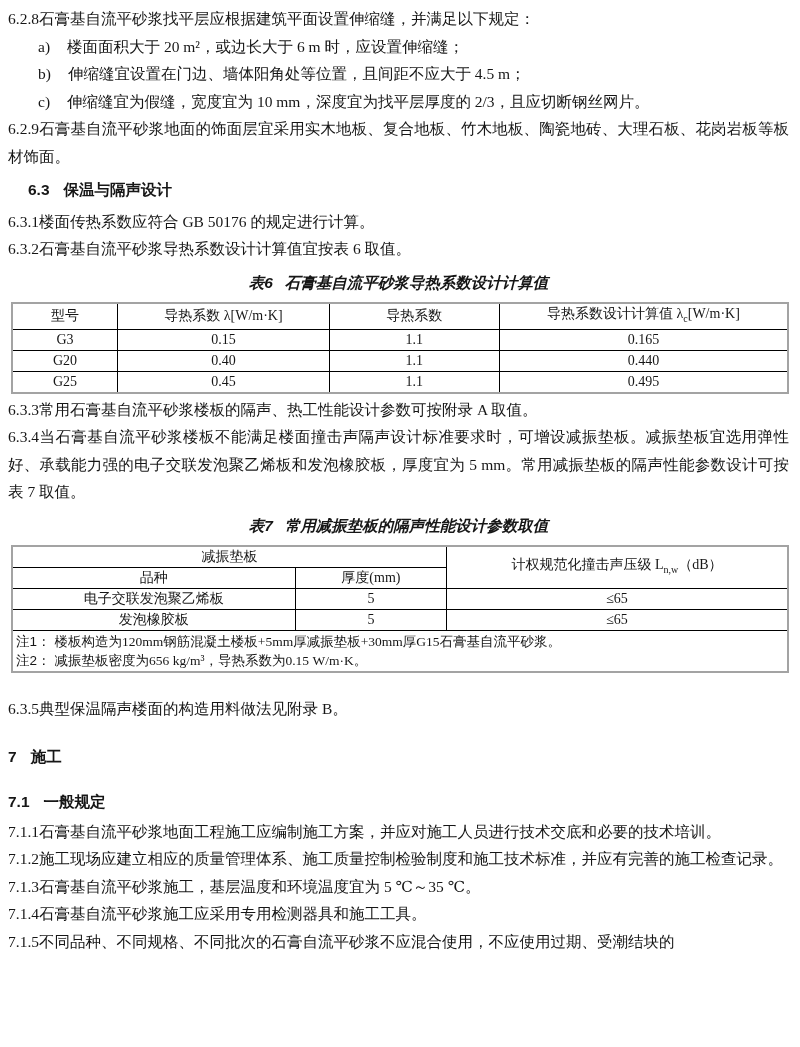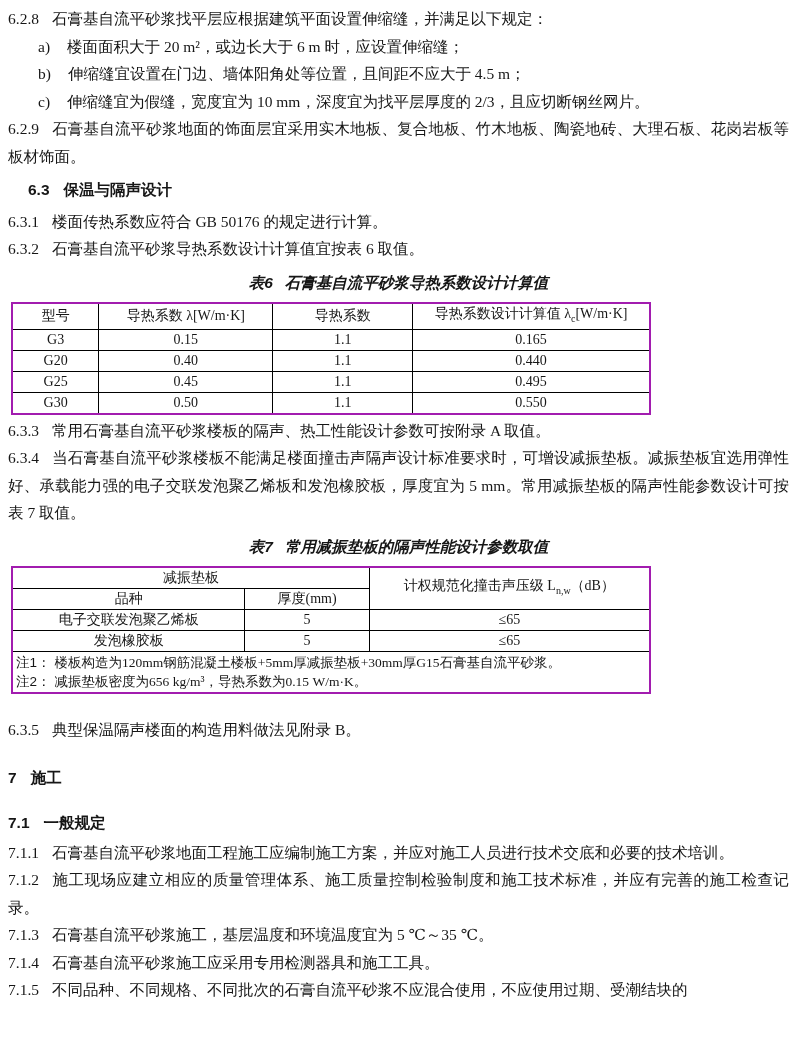--- a/index.html
+++ b/index.html
@@ -8,21 +8,21 @@
     width: 800px; height: 1047px; overflow: hidden;
     color: #161616;
     font-family: "Liberation Serif", "DejaVu Serif", serif;
   }
   .page { width: 800px; padding: 5px 11px 0 8px; }
 
   .clause {
     font-size: 15.5px; line-height: 27.5px;
     text-align: justify;
   }
-  .clause .cnum { margin-right: 13px; white-space: nowrap; }
+  .clause .cnum { white-space: nowrap; }
 
   .list-item {
     font-size: 15.5px; line-height: 27.5px;
     padding-left: 30px; text-align: justify;
   }
   .list-item .li-label { margin-right: 17px; }
 
   .heading {
     font-family: "Liberation Sans", "DejaVu Sans", sans-serif;
     font-weight: bold; font-size: 15.5px; line-height: 27.5px;
@@ -30,23 +30,23 @@
   .heading .hnum { margin-right: 14px; }
 
   .tbl-caption {
     font-family: "Liberation Sans", "DejaVu Sans", sans-serif;
     font-weight: bold; font-size: 15.5px; line-height: 27.5px;
     text-align: center;
   }
   .tbl-caption .cap-label { margin-right: 12px; }
 
   table.tbl {
-    width: 640px; margin-left: 3px;
+    width: 778px; margin-left: 3px;
     border-collapse: collapse;
-    border: 2px solid #a21caf;
+    border: 2px solid #a3a3a3;
     table-layout: fixed;
   }
   table.tbl th, table.tbl td {
     border: 1px solid #000;
     font-weight: normal;
     font-size: 14px; line-height: 18px;
     text-align: center; vertical-align: middle;
     padding: 1px 3px;
   }
   table.tbl sub { font-size: 10px; }
@@ -109,26 +109,20 @@
         <td>0.40</td>
         <td>1.1</td>
         <td>0.440</td>
       </tr>
       <tr>
         <td>G25</td>
         <td>0.45</td>
         <td>1.1</td>
         <td>0.495</td>
       </tr>
-      <tr>
-        <td>G30</td>
-        <td>0.50</td>
-        <td>1.1</td>
-        <td>0.550</td>
-      </tr>
     </tbody>
   </table>
 
   <p class="clause mt2"><span class="cnum">6.3.3</span><span>常用石膏基自流平砂浆楼板的隔声、热工性能设计参数可按附录 A 取值。</span></p>
   <p class="clause"><span class="cnum">6.3.4</span><span>当石膏基自流平砂浆楼板不能满足楼面撞击声隔声设计标准要求时，可增设减振垫板。减振垫板宜选用弹性好、承载能力强的电子交联发泡聚乙烯板和发泡橡胶板，厚度宜为 5 mm。常用减振垫板的隔声性能参数设计可按表 7 取值。</span></p>
 
   <p class="tbl-caption mt6 mb6"><span class="cap-label">表7</span><span>常用减振垫板的隔声性能设计参数取值</span></p>
 
   <table class="tbl">
     <colgroup>

